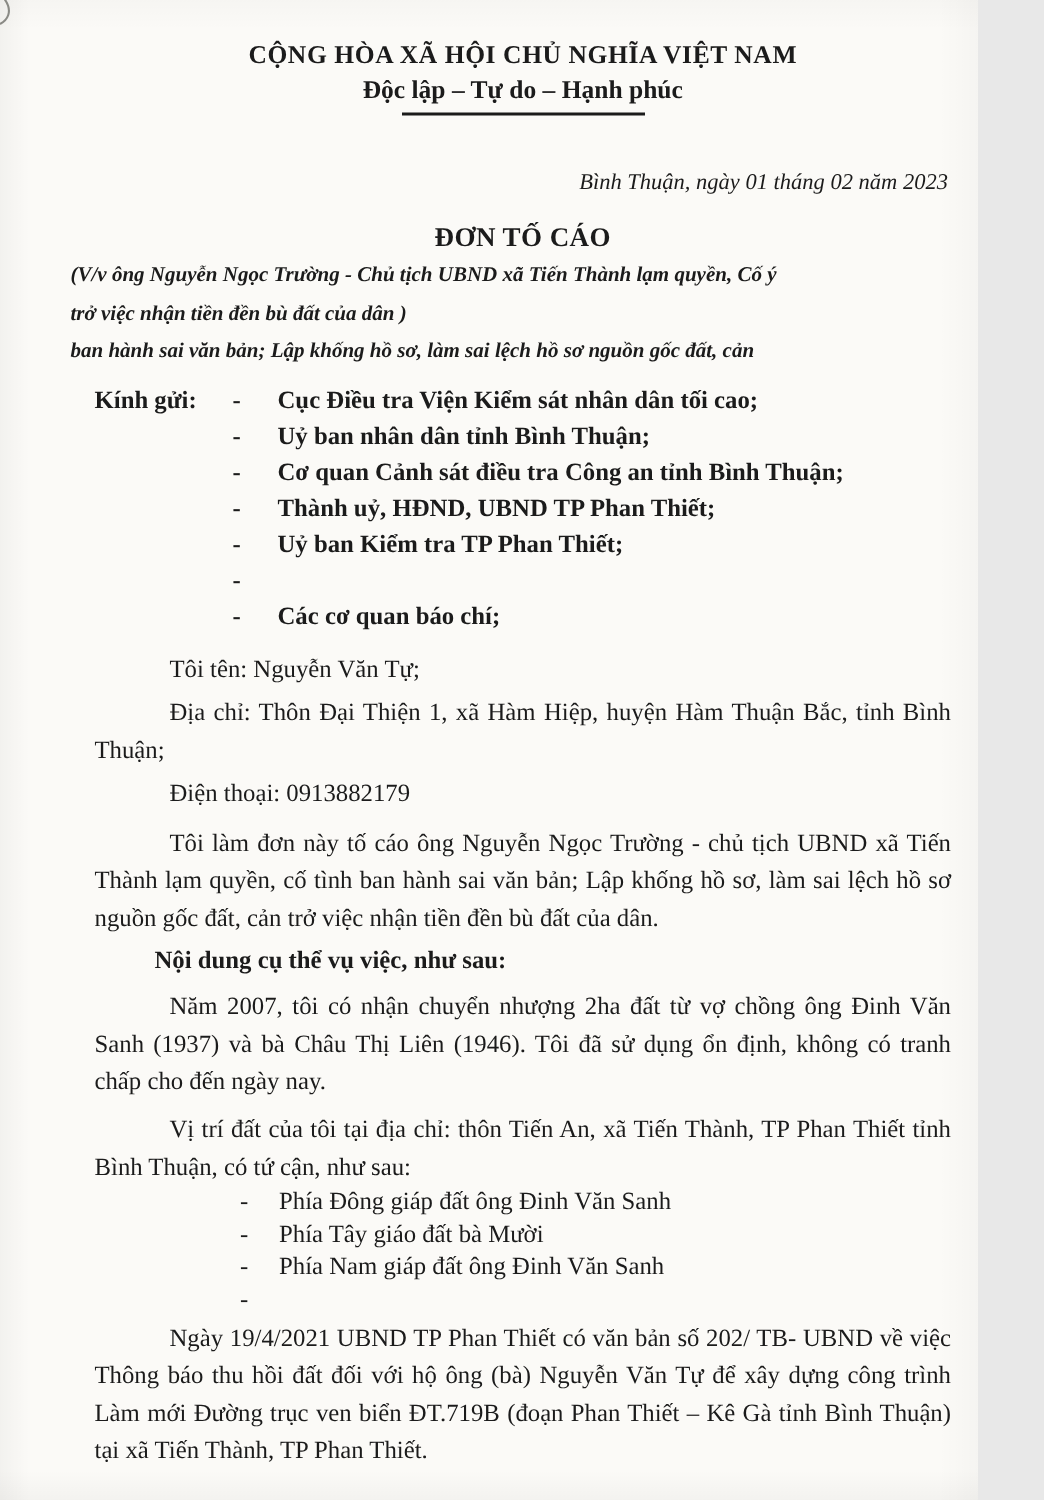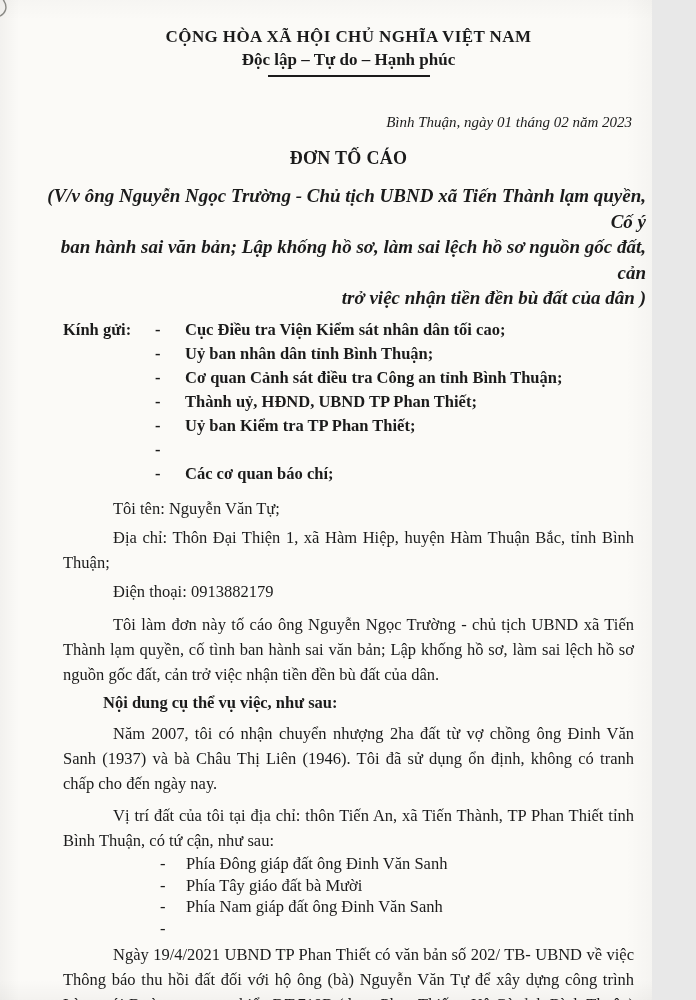--- a/index.html
+++ b/index.html
@@ -35,23 +35,23 @@
   }
   .date-line {
     margin-top: 34px; text-align: right; font-style: italic;
     font-size: 15px; line-height: 22px; padding-right: 2px;
   }
   .doc-title {
     margin-top: 14px; text-align: center; font-weight: bold;
     font-size: 18px; line-height: 22px; letter-spacing: 0.3px;
   }
   .doc-subtitle {
-    margin: 14px -12px 0 -16px;
-    text-align: right; font-style: italic; font-weight: bold;
-    font-size: 19px; line-height: 25.5px;
+    margin: 2px -12px 0 -16px;
+    text-align: left; font-style: italic; font-weight: bold;
+    font-size: 14px; line-height: 25.5px;
   }
   .doc-subtitle .sub-line { display: block; }
   .kinh-gui {
     margin-top: 7px; font-weight: bold; font-size: 16.5px; line-height: 24px;
   }
   .kg-row { display: flex; align-items: center; }
   .kg-label, .kg-spacer { width: 92px; flex: 0 0 92px; }
   .kg-dash { width: 30px; flex: 0 0 30px; }
   .sender-block { margin-top: 10px; }
   p.line, p.para {
@@ -83,22 +83,22 @@
     <div class="nat-h2">Độc lập – Tự do – Hạnh phúc</div>
     <div class="nat-underline"></div>
   </div>
 
   <div class="date-line">Bình Thuận, ngày 01 tháng 02 năm 2023</div>
 
   <div class="doc-title">ĐƠN TỐ CÁO</div>
 
   <div class="doc-subtitle">
     <span class="sub-line">(V/v ông Nguyễn Ngọc Trường - Chủ tịch UBND xã Tiến Thành lạm quyền, Cố ý</span>
+    <span class="sub-line">trở việc nhận tiền đền bù đất của dân )</span>
     <span class="sub-line">ban hành sai văn bản; Lập khống hồ sơ, làm sai lệch hồ sơ nguồn gốc đất, cản</span>
-    <span class="sub-line">trở việc nhận tiền đền bù đất của dân )</span>
   </div>
 
   <div class="kinh-gui">
     <div class="kg-row">
       <span class="kg-label">Kính gửi:</span>
       <span class="kg-dash">-</span>
       <span class="kg-item">Cục Điều tra Viện Kiểm sát nhân dân tối cao;</span>
     </div>
     <div class="kg-row">
       <span class="kg-spacer"></span>

